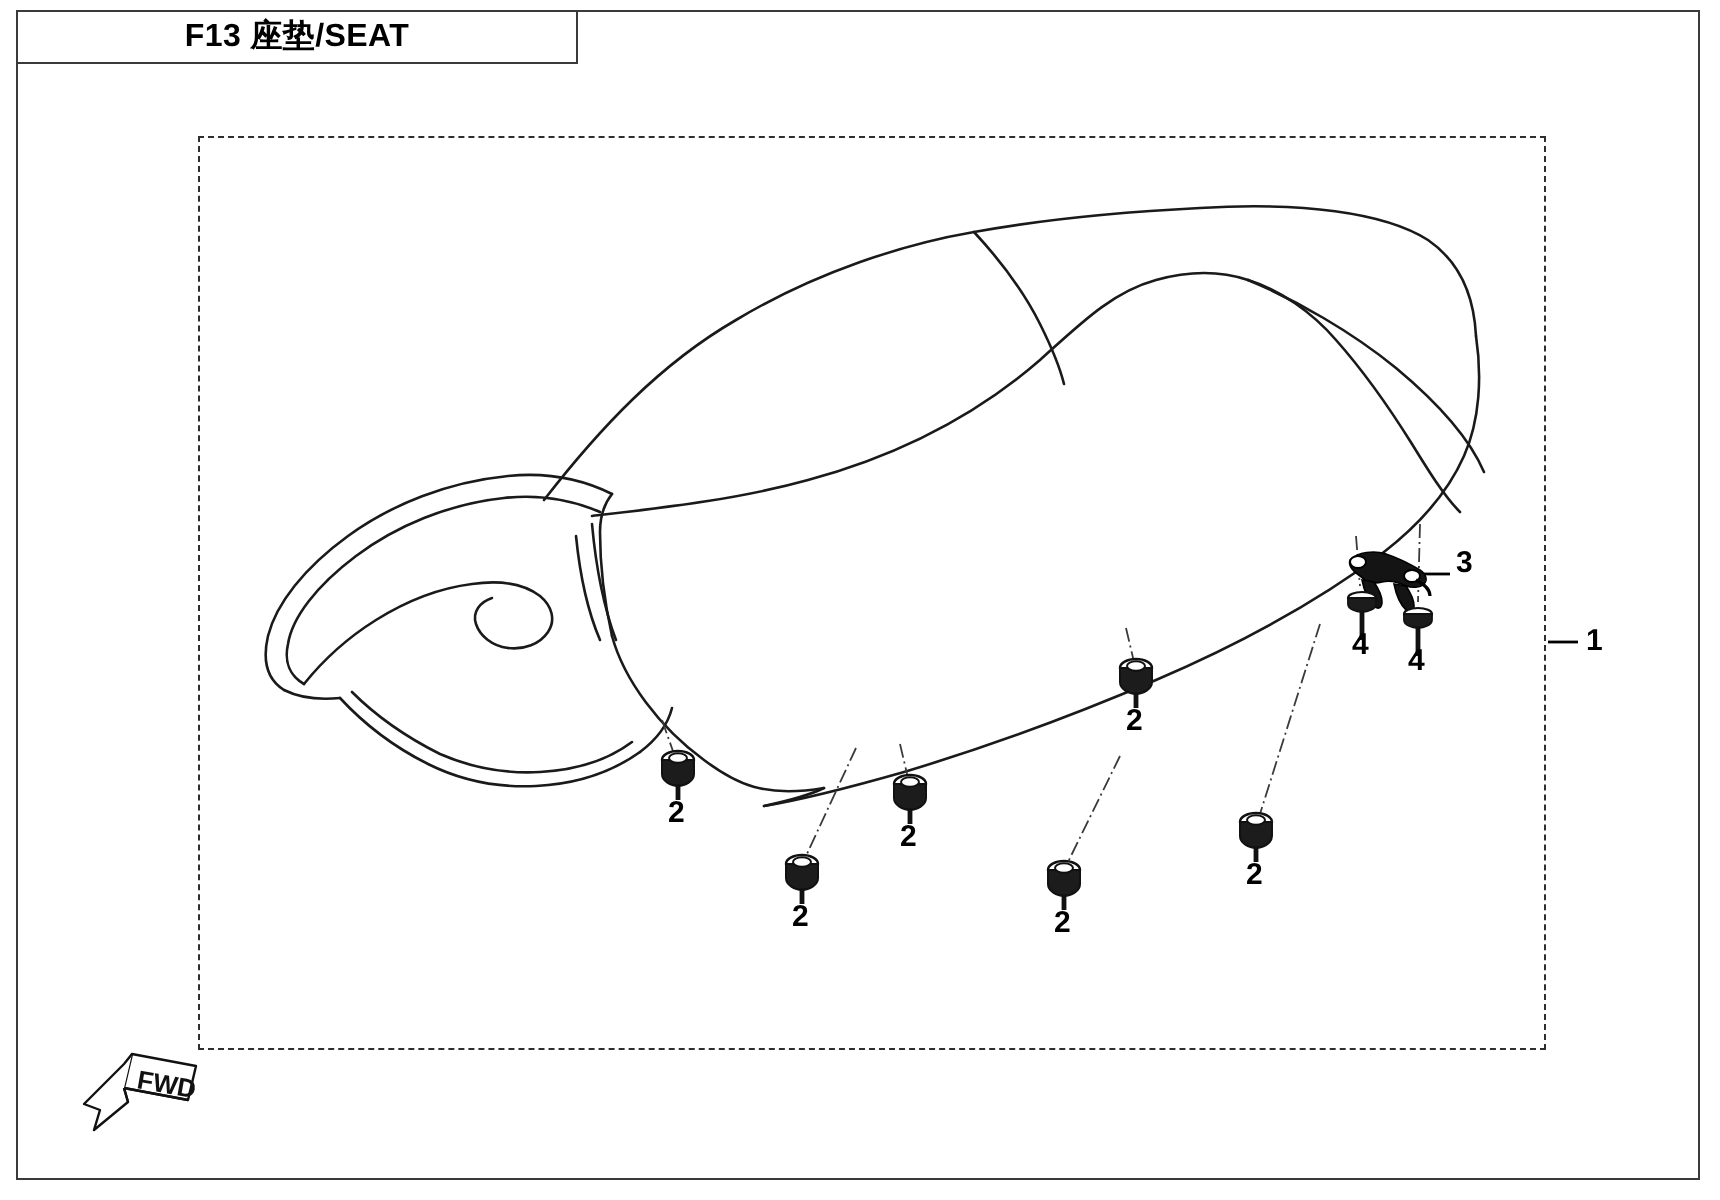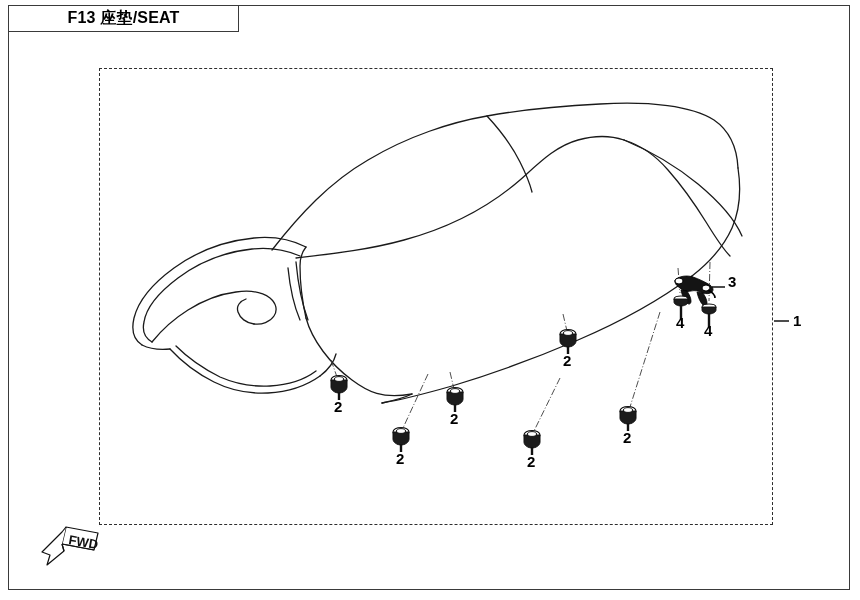--- a/index.html
+++ b/index.html
@@ -26,21 +26,21 @@
     width: 842px;
     height: 585px;
     border: 1.6px solid #3a3a3a;
     box-sizing: border-box;
   }
   
   #title-box {
     position: absolute;
     left: 8px;
     top: 5px;
-    width: 231px;
+    width: 281px;
     height: 27px;
     border: 1.6px solid #3a3a3a;
     box-sizing: border-box;
     background: #ffffff;
     display: flex;
     align-items: center;
     justify-content: center;
   }
   #title-text {
     font-size: 16px;

